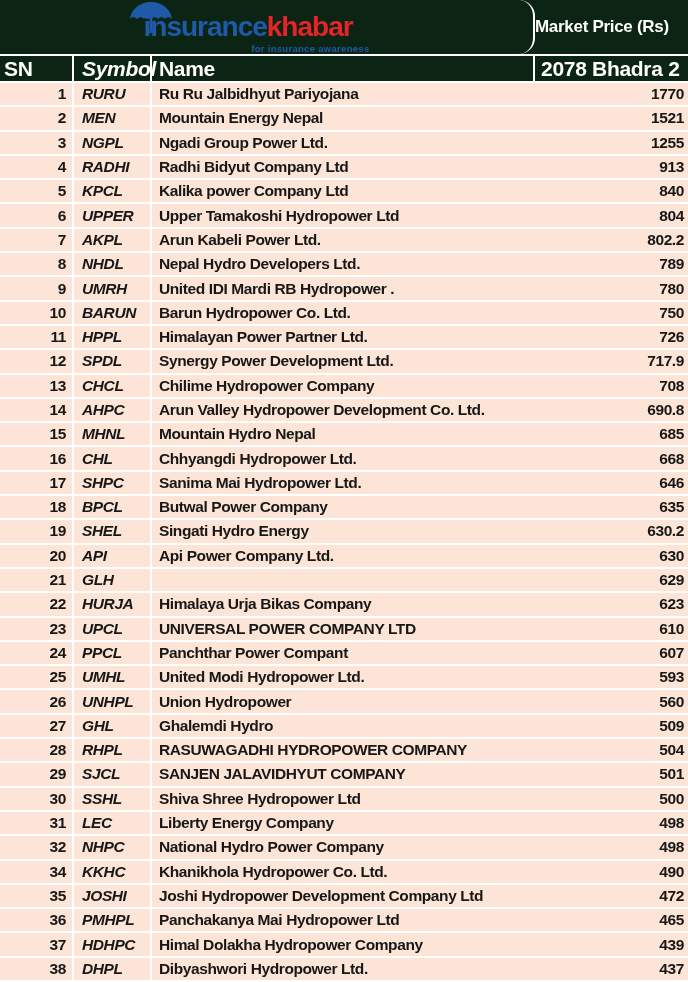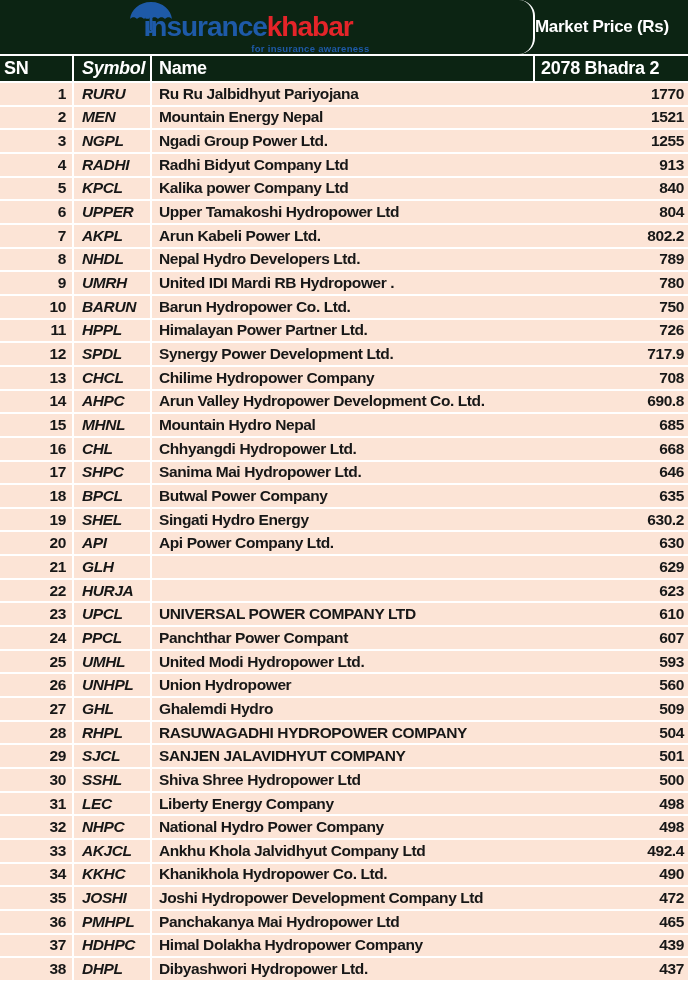--- a/index.html
+++ b/index.html
@@ -57,21 +57,21 @@
     color:var(--header-text);
     font-size:17px;font-weight:700;letter-spacing:-0.3px;
   }
   
   .head-row{
     height:27px;flex:0 0 27px;
     display:flex;
     background:var(--header-bg);
     border-bottom:2px solid var(--grid);
     color:var(--header-text);
-    font-size:18px;font-weight:700;letter-spacing:-0.3px;
+    font-size:21px;font-weight:700;letter-spacing:-0.3px;
   }
   .head-row .c{display:flex;align-items:center;}
   .c.sn   {width:74px; flex:0 0 74px; padding:0 6px 0 4px;}
   .c.sym  {width:78px; flex:0 0 78px; padding-left:8px;font-style:italic;}
   .c.name {width:383px;flex:0 0 383px;padding-left:7px;}
   .c.price{width:153px;flex:1;padding:0 5px 0 6px;}
   .head-row .c.sn,.head-row .c.sym,.head-row .c.name{border-right:2px solid var(--grid);}
   
   .tbody{flex:1;display:flex;flex-direction:column;}
   .row{
@@ -260,20 +260,21 @@
 
       <div class="row">
         <div class="c sn">21</div>
         <div class="c sym">GLH</div>
         <div class="c price">629</div>
       </div>
 
       <div class="row">
         <div class="c sn">22</div>
         <div class="c sym">HURJA</div>
+        <div class="c name">Himalaya Urja Bikas Company</div>
         <div class="c price">623</div>
       </div>
 
       <div class="row">
         <div class="c sn">23</div>
         <div class="c sym">UPCL</div>
         <div class="c name">UNIVERSAL POWER COMPANY LTD</div>
         <div class="c price">610</div>
       </div>
 
@@ -333,26 +334,20 @@
         <div class="c price">498</div>
       </div>
 
       <div class="row">
         <div class="c sn">32</div>
         <div class="c sym">NHPC</div>
         <div class="c name">National Hydro Power Company</div>
         <div class="c price">498</div>
       </div>
 
-      <div class="row">
-        <div class="c sn">33</div>
-        <div class="c sym">AKJCL</div>
-        <div class="c name">Ankhu Khola Jalvidhyut Company Ltd</div>
-        <div class="c price">492.4</div>
-      </div>
 
       <div class="row">
         <div class="c sn">34</div>
         <div class="c sym">KKHC</div>
         <div class="c name">Khanikhola Hydropower Co. Ltd.</div>
         <div class="c price">490</div>
       </div>
 
       <div class="row">
         <div class="c sn">35</div>

